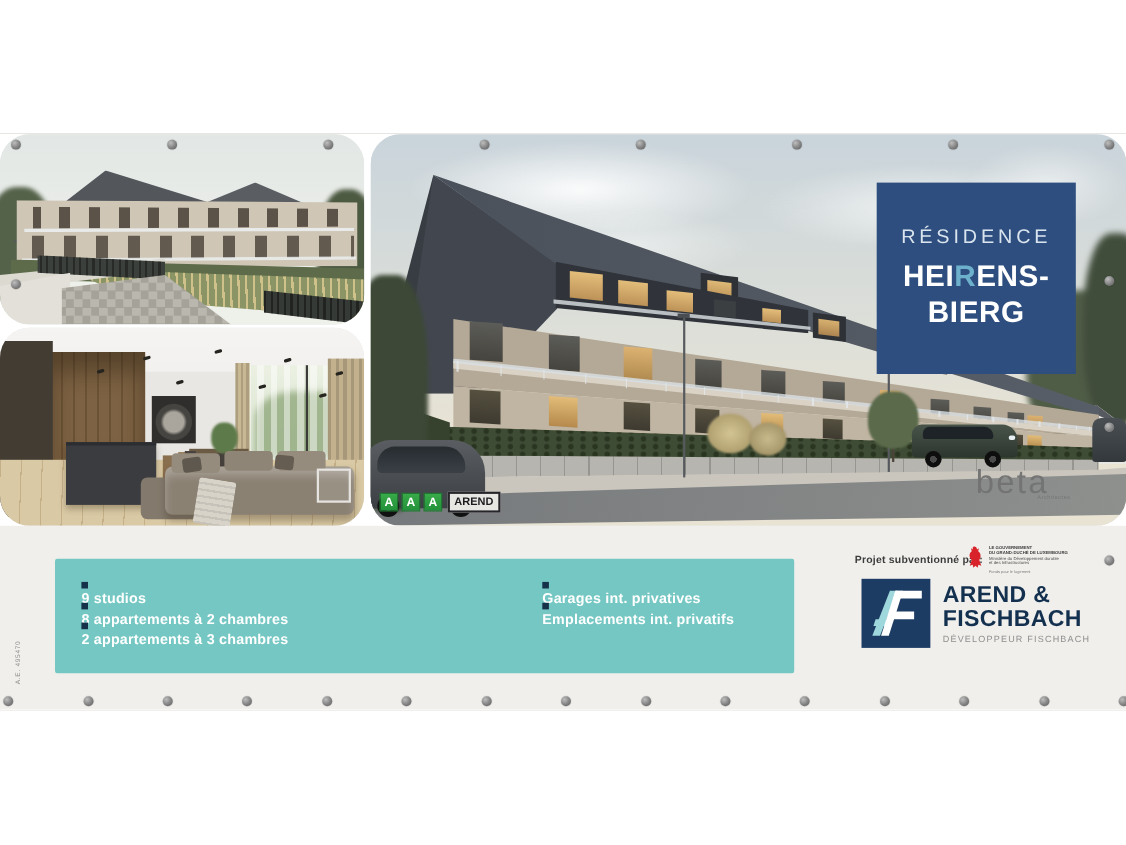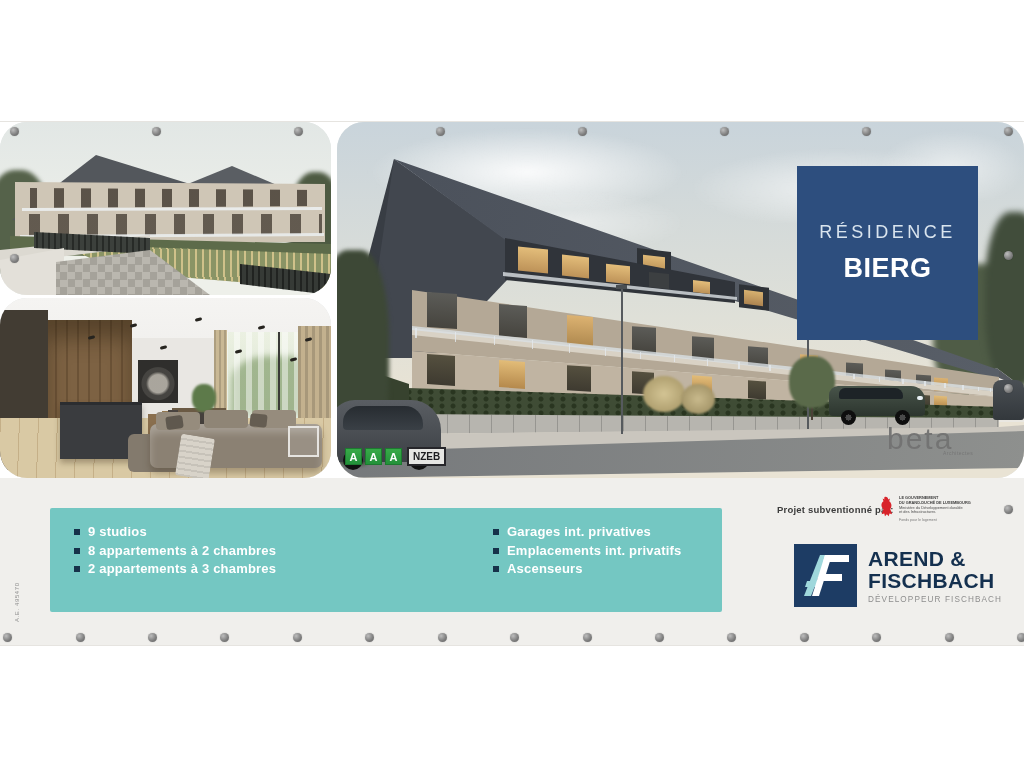--- a/index.html
+++ b/index.html
@@ -8,21 +8,21 @@
   .abs{position:absolute;}
   .fill{position:absolute;inset:0;}
   .photo{position:absolute;overflow:hidden;background:#dfe3e2;border-radius:27px;}
   
   #banner{position:absolute;left:0;top:122px;width:1024px;height:523px;box-shadow:0 0 0 1px #e6e4e0;}
   
   #strip{position:absolute;left:0;top:356px;width:1024px;height:167px;background:#f0efec;}
   
   #tealbox{position:absolute;left:50px;top:30px;width:672px;height:104px;background:#74c7c2;border-radius:2px;}
   .fcol{position:absolute;top:15px;}
-  .fitem{display:flex;align-items:flex-start;height:18.5px;}
+  .fitem{display:flex;align-items:flex-start;height:18.5px;flex-direction:column;}
   .fbullet{width:6px;height:6px;background:#16324a;margin:6px 8px 0 0;flex:none;}
   .ftext{color:#ffffff;font-size:13px;font-weight:bold;line-height:18.5px;white-space:nowrap;letter-spacing:.2px;}
   
   #titlebox{position:absolute;left:460px;top:44px;width:181px;height:174px;background:#2d4e7e;z-index:30;
             display:flex;flex-direction:column;align-items:center;justify-content:center;text-align:center;}
   #titlebox .l1{color:#d9e4ee;font-size:18px;letter-spacing:3.5px;font-weight:500;margin-bottom:9px;}
   #titlebox .l2,#titlebox .l3{color:#ffffff;font-size:27px;font-weight:bold;line-height:33px;letter-spacing:.5px;}
   #titlebox .accent{color:#6db0cb;}
   
   #energy{position:absolute;left:8px;top:325px;display:flex;align-items:center;gap:3px;z-index:30;}
@@ -35,21 +35,21 @@
   #beta .bname{font-size:30px;font-weight:400;letter-spacing:2px;line-height:30px;opacity:.96;}
   #beta .bsub{font-size:5px;letter-spacing:.5px;margin:-4px 0 0 56px;opacity:.9;}
   
   #sponsor-label{position:absolute;left:777px;top:26px;font-size:9.5px;font-weight:600;color:#3c3c3c;letter-spacing:.2px;}
   #gov{position:absolute;left:877px;top:18px;display:flex;}
   #gov .lion{width:17px;height:22px;margin-right:5px;}
   .govline{font-size:3.9px;line-height:4.8px;color:#4a4a4a;white-space:nowrap;}
   .govline.b{font-weight:bold;color:#3a3a3a;}
   .govfoot{font-size:3.6px;color:#7a7a7a;margin-top:3px;white-space:nowrap;}
   
-  #aflogo{position:absolute;left:783px;top:66px;display:flex;margin-left:11px;}
+  #aflogo{position:absolute;left:783px;top:48px;display:flex;}
   #afsq{width:63px;height:63px;flex:none;}
   #aftext{margin-left:11px;padding-top:4px;}
   .afname{font-size:21px;font-weight:bold;color:#14304f;line-height:21.5px;letter-spacing:.3px;white-space:nowrap;}
   .aftag{font-size:8.2px;letter-spacing:1.1px;color:#8e8e8e;margin-top:4px;white-space:nowrap;}
   
   #sidenote{position:absolute;left:14px;top:622px;transform:rotate(-90deg);transform-origin:0 0;
             font-size:6px;color:#8f8f8f;letter-spacing:.6px;white-space:nowrap;}
   
   .grommet{position:absolute;width:9px;height:9px;border-radius:50%;z-index:60;
            background:radial-gradient(circle at 35% 32%,#bdbdbd,#818181 55%,#5c5c5c);box-shadow:0 0 1px rgba(0,0,0,.4);}
@@ -172,27 +172,28 @@
       <div class="abs" style="left:0;top:8px;width:96px;height:30px;background:linear-gradient(#48544a,#2c352e);border-radius:9px 14px 4px 4px;"></div>
       <div class="abs" style="left:10px;top:10px;width:64px;height:11px;background:#1d2327;border-radius:6px 8px 2px 2px;"></div>
       <div class="abs" style="left:12px;top:32px;width:15px;height:15px;background:radial-gradient(#4a4a4a 0 28%,#0e0e0e 30%);border-radius:50%;"></div>
       <div class="abs" style="left:66px;top:32px;width:15px;height:15px;background:radial-gradient(#4a4a4a 0 28%,#0e0e0e 30%);border-radius:50%;"></div>
       <div class="abs" style="left:88px;top:18px;width:6px;height:4px;background:#e8f0f4;border-radius:2px;"></div>
     </div>
     <div class="abs" style="left:656px;top:258px;width:31px;height:40px;background:linear-gradient(#4a4f54,#33383c);border-radius:8px 8px 3px 3px;z-index:20;"></div>
 
     <div id="titlebox">
       <div class="l1">RÉSIDENCE</div>
+      <div class="l2"><span>HEI</span><span class="accent">R</span><span>ENS-</span></div>
       <div class="l3">BIERG</div>
     </div>
     <div id="energy">
       <div class="abadge">A</div>
       <div class="abadge">A</div>
       <div class="abadge">A</div>
-      <div id="nzeb">NZEB</div>
+      <div id="nzeb">AREND</div>
     </div>
     <div id="beta">
       <div class="bname">beta</div>
       <div class="bsub">Architectes</div>
     </div>
   <div style="left: 30px; top: 6px; width: 320px; height: 80px; z-index: 1; filter: blur(2px); background: radial-gradient(at 50% 55%, rgba(255, 255, 255, 0.9), rgba(255, 255, 255, 0) 70%); position: absolute;"></div>
       <div style="left: 350px; top: 26px; width: 300px; height: 74px; z-index: 1; filter: blur(2px); background: radial-gradient(at 50% 55%, rgba(255, 255, 255, 0.65), rgba(255, 255, 255, 0) 70%); position: absolute;"></div>
       <div style="left: 110px; top: 68px; width: 240px; height: 60px; z-index: 1; filter: blur(2px); background: radial-gradient(at 50% 55%, rgba(255, 255, 255, 0.5), rgba(255, 255, 255, 0) 70%); position: absolute;"></div>
       <div style="left: 540px; top: 8px; width: 150px; height: 70px; z-index: 1; filter: blur(2px); background: radial-gradient(at 50% 55%, rgba(255, 255, 255, 0.55), rgba(255, 255, 255, 0) 70%); position: absolute;"></div>
       <div style="left: 90px; top: 233px; width: 28px; height: 30px; transform: skewY(4deg); z-index: 10; background: linear-gradient(rgb(85, 80, 63), rgb(62, 58, 48)); position: absolute;"></div>
@@ -264,24 +265,20 @@
       </div>
       <div class="fcol" style="left:443px;">
         <div class="fitem">
             <span class="fbullet"></span>
             <span class="ftext">Garages int. privatives</span>
           </div>
         <div class="fitem">
             <span class="fbullet"></span>
             <span class="ftext">Emplacements int. privatifs</span>
           </div>
-        <div class="fitem">
-            <span class="fbullet"></span>
-            <span class="ftext">Ascenseurs</span>
-          </div>
       </div>
     </div>
 
     <div id="sponsor-label">Projet subventionné par:</div>
     <div id="gov">
       <svg class="lion" viewBox="0 0 20 26">
         <path fill="#d8232a" d="M10,1 c2,0 3.2,1.2 3.1,3.1 l2.2,-1.2 -0.9,3.2 c3.1,2.1 3.4,6.2 1.2,9.4 l2.2,6.2 -3.1,-1.1 -0.9,3.2 -2.2,-2.1 -2.2,2.1 -0.9,-3.2 -3.1,1.1 2.1,-6.2 c-3.1,-3.1 -3.1,-7.2 0.1,-9.4 l-1,-3.2 2.3,1.2 C8,2.2 8.8,1 10,1 z"></path>
       </svg>
       <div>
         <div class="govline b">LE GOUVERNEMENT</div>

